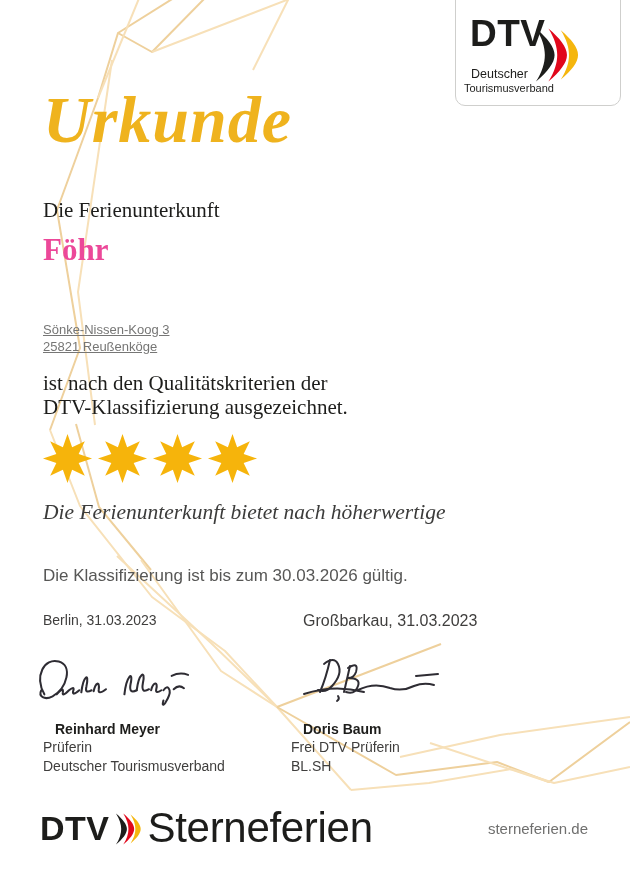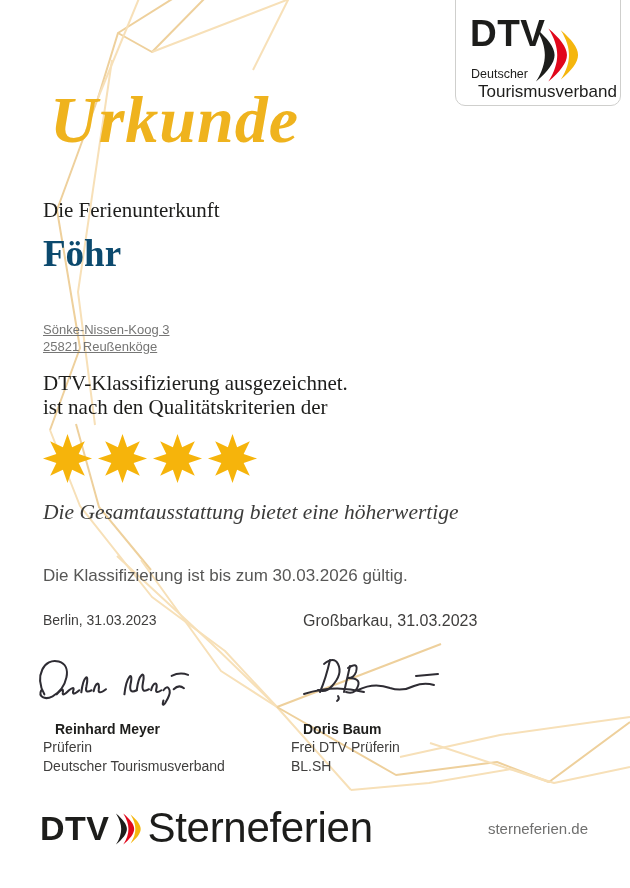--- a/index.html
+++ b/index.html
@@ -19,35 +19,35 @@
     left:455px;top:-14px;width:164px;height:118px;
     background:#fff;border:1px solid #cfcfcd;border-radius:10px;
     box-shadow:0 0 0 0 transparent;
   }
   .logo-card .dtv-word{
     position:absolute;left:14px;top:28px;
     font-size:37px;font-weight:700;line-height:1;letter-spacing:0.5px;color:#1d1d1b;
   }
   .logo-card .chev{position:absolute;left:80px;top:36px;}
   .logo-card .sub1{position:absolute;left:15px;top:80px;font-size:12.5px;color:#1d1d1b;}
-  .logo-card .sub2{position:absolute;left:22px;top:95px;font-size:17px;color:#1d1d1b;text-align:center;}
+  .logo-card .sub2{position:absolute;left:8px;top:95px;font-size:11px;color:#1d1d1b;text-align:center;}
 
   
   .title{
-    left:50px;top:84px;
+    left:43px;top:84px;
     font-family:"Liberation Serif",serif;font-style:italic;font-weight:700;
     font-size:66px;line-height:1.1;color:#efb31e;letter-spacing:1px;
   }
   .intro{
     left:43px;top:198px;
     font-family:"Liberation Serif",serif;font-size:21px;color:#1d1d1b;
   }
   .prop-name{
     left:43px;top:232px;
-    font-family:"Liberation Serif",serif;font-weight:700;font-size:37px;color:#0c4a6e;
+    font-family:"Liberation Serif",serif;font-weight:700;font-size:31px;color:#ec4899;
   }
   .address{
     left:43px;top:321px;
     font-size:13px;line-height:1.33;color:#767675;text-decoration:underline;
   }
   .statement{
     left:43px;top:371px;
     font-family:"Liberation Serif",serif;font-size:21px;line-height:1.16;color:#1d1d1b;
   }
   .star-row{
@@ -124,41 +124,41 @@
 
 <div class="abs layer intro">Die Ferienunterkunft</div>
 <div class="abs layer prop-name">Föhr</div>
 
 <div class="abs layer address">
   <div>Sönke-Nissen-Koog 3</div>
   <div>25821 Reußenköge</div>
 </div>
 
 <div class="abs layer statement">
+  <div>ist nach den Qualitätskriterien der</div>
   <div>DTV-Klassifizierung ausgezeichnet.</div>
-  <div>ist nach den Qualitätskriterien der</div>
 </div>
 
 <div class="abs layer star-row">
     <svg width="51" height="51" viewBox="-26 -26 52 52">
       <polygon points="0.00,-25.00 4.71,-11.36 17.68,-17.68 11.36,-4.71 25.00,0.00 11.36,4.71 17.68,17.68 4.71,11.36 0.00,25.00 -4.71,11.36 -17.68,17.68 -11.36,4.71 -25.00,0.00 -11.36,-4.71 -17.68,-17.68 -4.71,-11.36" fill="#f6b40b"></polygon>
     </svg>
     <svg width="51" height="51" viewBox="-26 -26 52 52">
       <polygon points="0.00,-25.00 4.71,-11.36 17.68,-17.68 11.36,-4.71 25.00,0.00 11.36,4.71 17.68,17.68 4.71,11.36 0.00,25.00 -4.71,11.36 -17.68,17.68 -11.36,4.71 -25.00,0.00 -11.36,-4.71 -17.68,-17.68 -4.71,-11.36" fill="#f6b40b"></polygon>
     </svg>
     <svg width="51" height="51" viewBox="-26 -26 52 52">
       <polygon points="0.00,-25.00 4.71,-11.36 17.68,-17.68 11.36,-4.71 25.00,0.00 11.36,4.71 17.68,17.68 4.71,11.36 0.00,25.00 -4.71,11.36 -17.68,17.68 -11.36,4.71 -25.00,0.00 -11.36,-4.71 -17.68,-17.68 -4.71,-11.36" fill="#f6b40b"></polygon>
     </svg>
     <svg width="51" height="51" viewBox="-26 -26 52 52">
       <polygon points="0.00,-25.00 4.71,-11.36 17.68,-17.68 11.36,-4.71 25.00,0.00 11.36,4.71 17.68,17.68 4.71,11.36 0.00,25.00 -4.71,11.36 -17.68,17.68 -11.36,4.71 -25.00,0.00 -11.36,-4.71 -17.68,-17.68 -4.71,-11.36" fill="#f6b40b"></polygon>
     </svg>
   </div>
 
 <div class="abs layer quote">
-  <div>Die Gesamtausstattung bietet eine höherwertige</div>
+  <div>Die Ferienunterkunft bietet nach höherwertige</div>
 </div>
 
 <div class="abs layer validity">Die Klassifizierung ist bis zum 30.03.2026 gültig.</div>
 
 <div class="abs layer date-left">Berlin, 31.03.2023</div>
 <div class="abs layer date-right">Großbarkau, 31.03.2023</div>
 
 <svg class="abs layer sig-left" width="195" height="66" viewBox="0 0 190 62">
   <g class="sig">
     <path d="M14,44 C4,26 14,8 28,12 C42,16 36,38 22,46 C14,50 8,46 11,40"></path>

